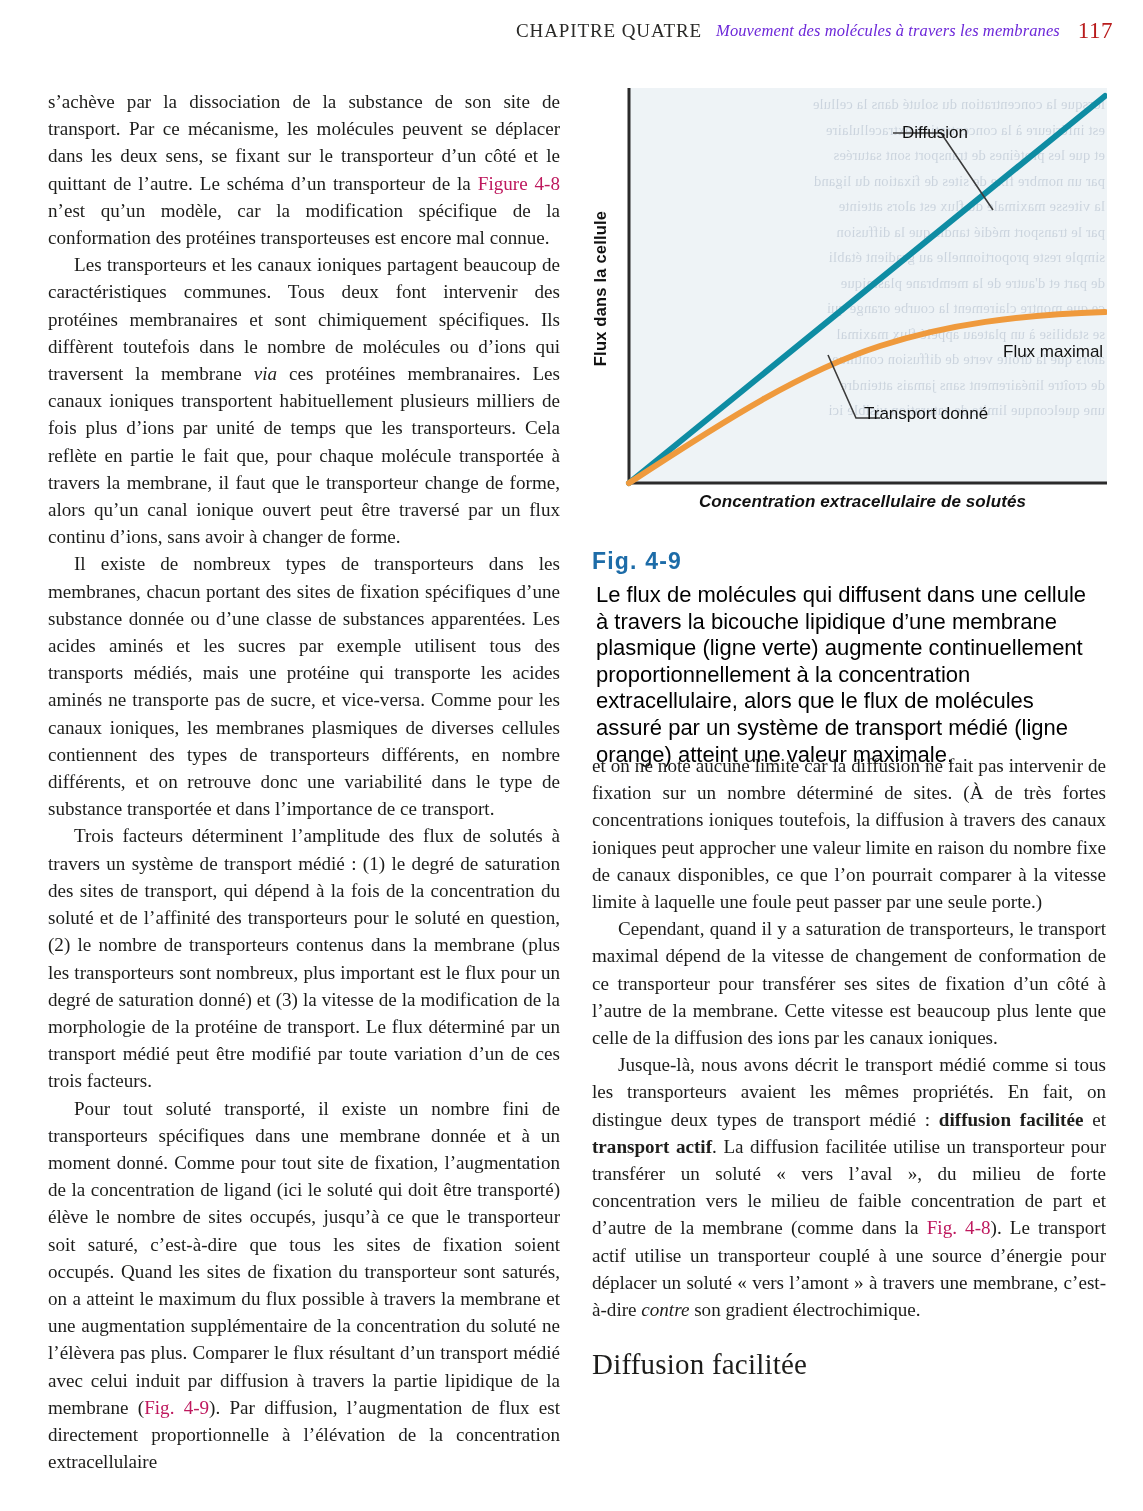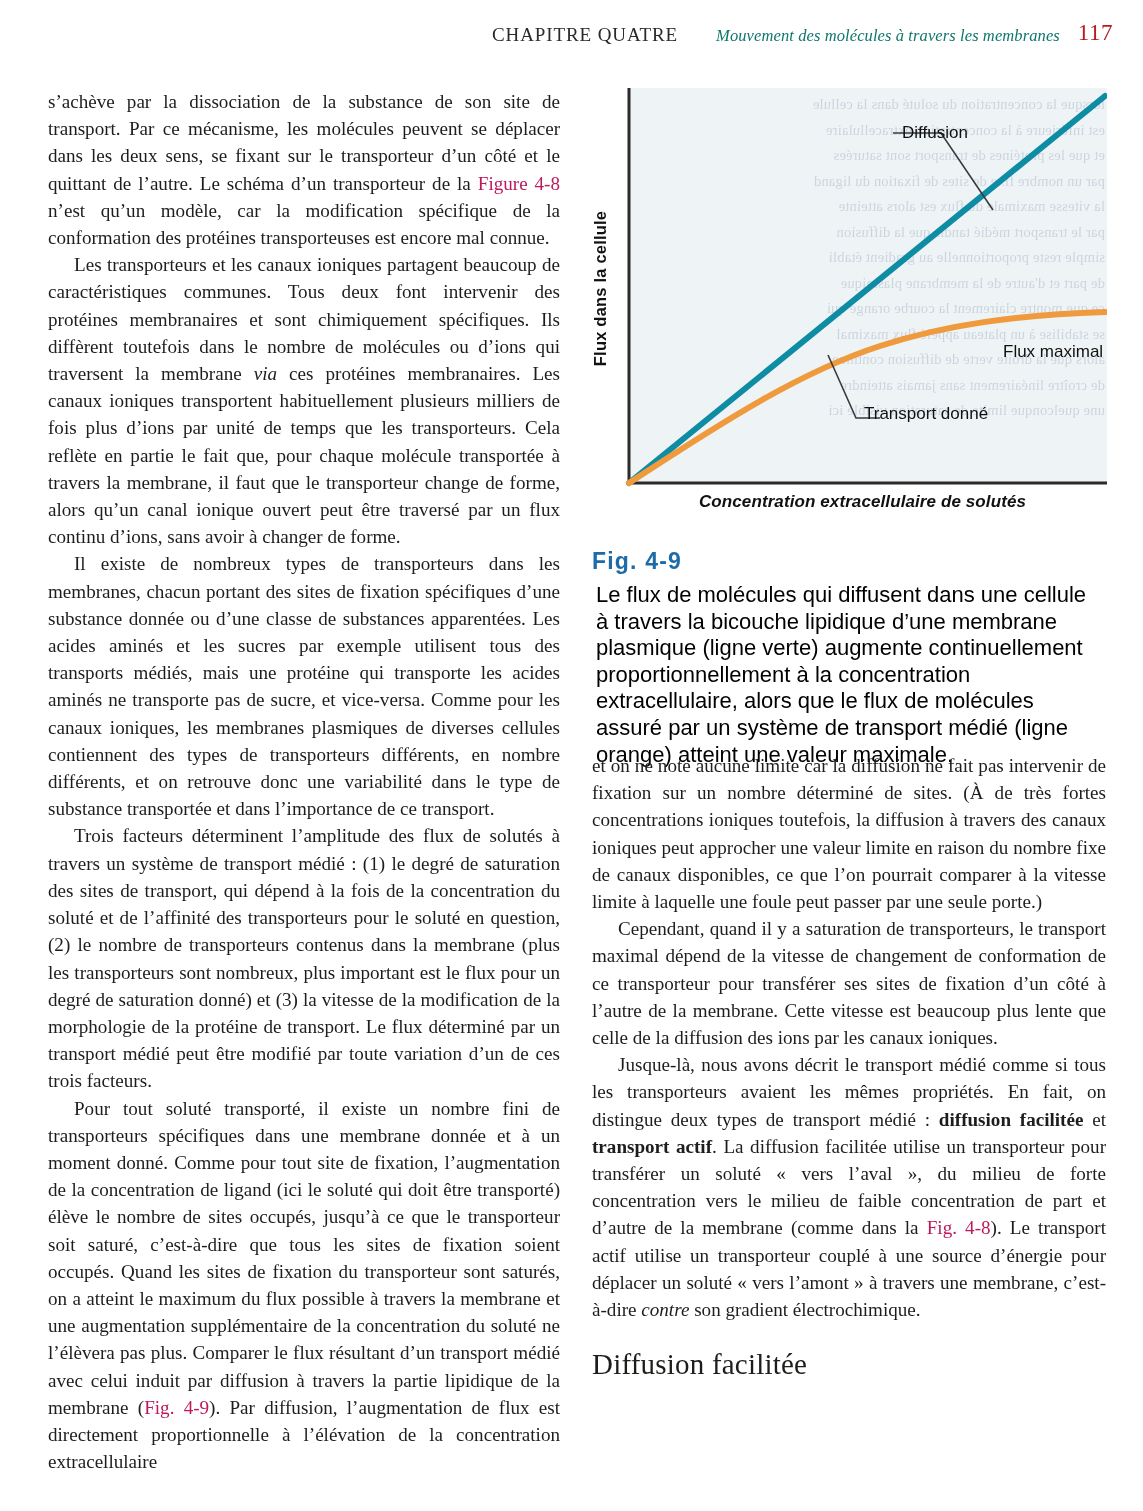--- a/index.html
+++ b/index.html
@@ -15,37 +15,37 @@
     position:absolute;inset:0;
     padding:0;
   }
 
   
   .runhead{
     position:absolute;
     top:16px; left:48px; right:30px;
     height:30px;
     display:flex;
-    align-items:flex-end;
+    align-items:center;
     justify-content:flex-end;
     gap:0;
     font-family:"Liberation Serif", serif;
   }
   .runhead .chapter{
     font-size:19px;
     letter-spacing:.9px;
     color:#2a2a28;
     font-variant:small-caps;
     text-transform:uppercase;
   }
   .runhead .chapter-title{
     font-style:italic;
     font-size:16.5px;
-    color:#0f766e;
-    margin-left:38px;
+    color:#6d28d9;
+    margin-left:14px;
     letter-spacing:.1px;
   }
   .runhead .folio{
     font-size:23px;
     color:#b91c1c;
     margin-left:18px;
     letter-spacing:.5px;
   }
 
   

